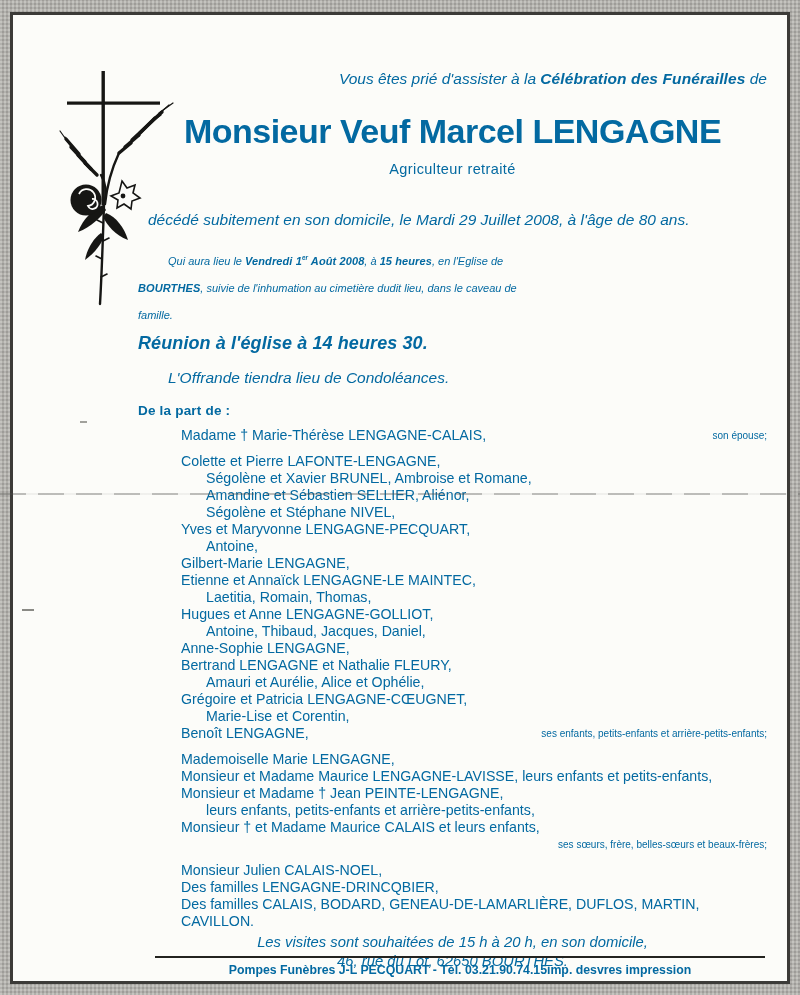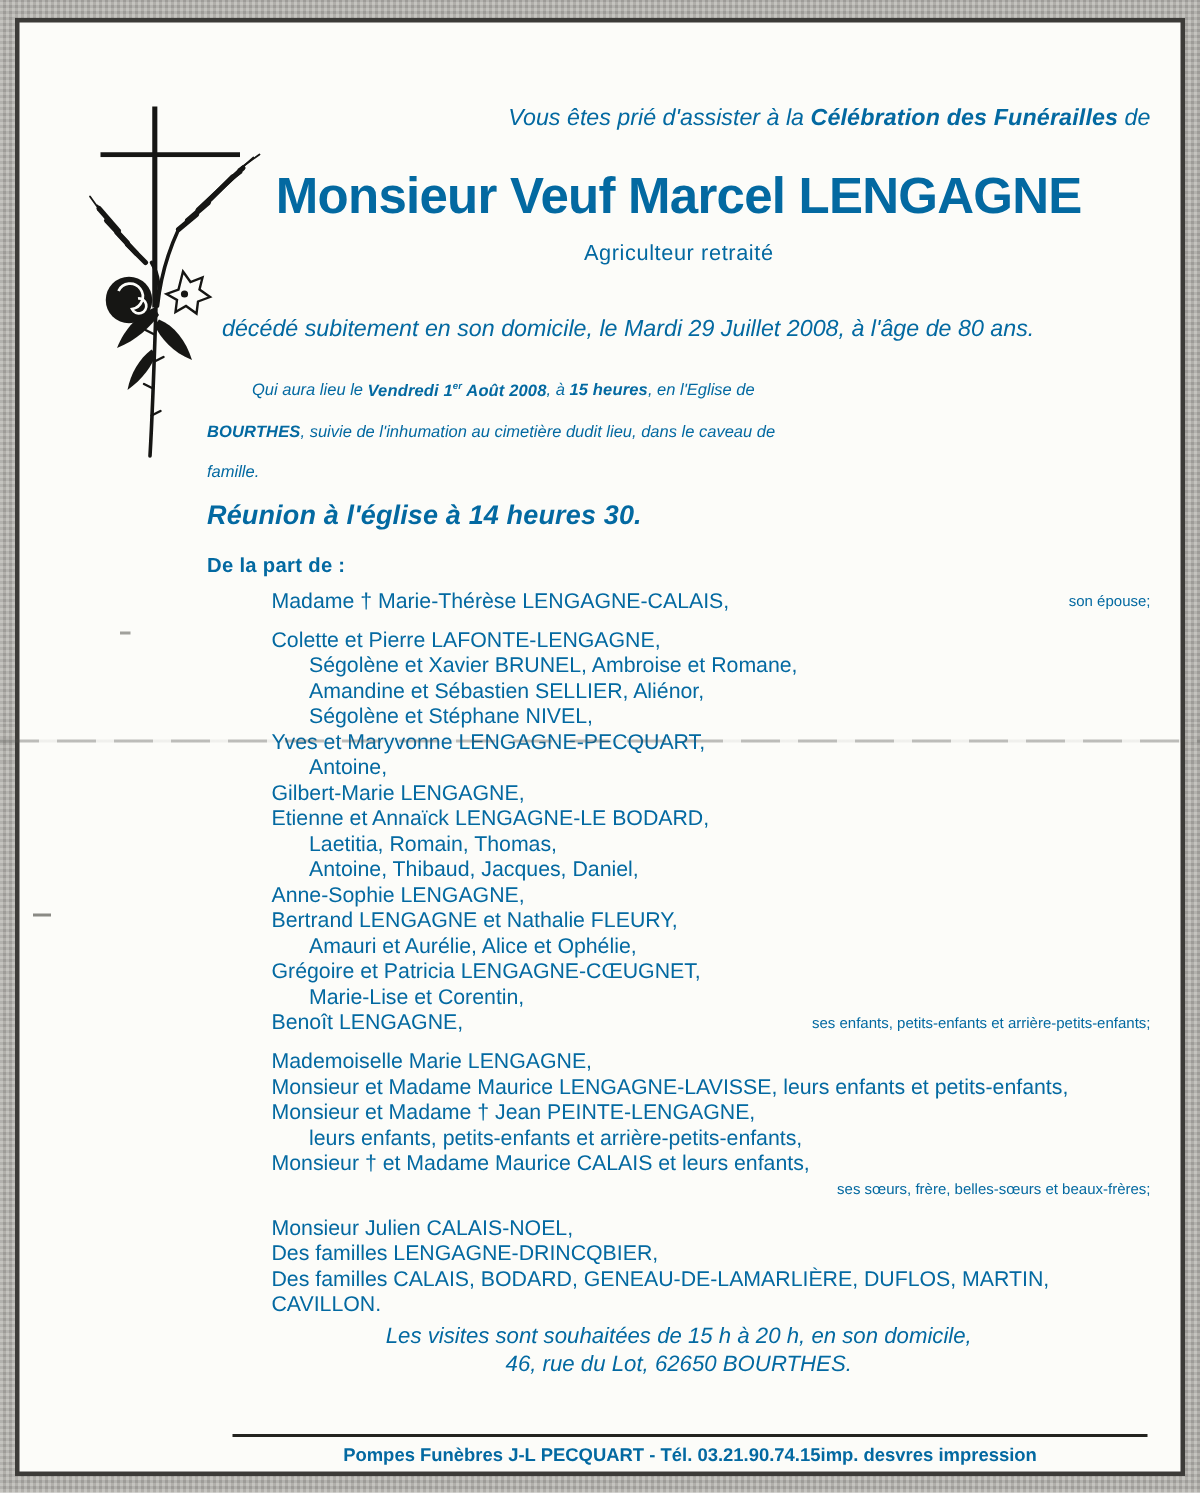--- a/index.html
+++ b/index.html
@@ -119,20 +119,21 @@
       <h1 class="title">Monsieur Veuf Marcel LENGAGNE</h1>
 
       <div class="occupation">Agriculteur retraité</div>
 
       <p class="p1">décédé subitement en son domicile, le Mardi 29 Juillet 2008, à l'âge de 80 ans.</p>
 
       <p class="p2"><span>Qui aura lieu le </span><b><span>Vendredi 1</span><sup>er</sup><span> Août 2008</span></b><span>, à </span><b>15 heures</b><span>, en l'Eglise de</span><br><span class="noindent"><b>BOURTHES</b><span>, suivie de l'inhumation au cimetière dudit lieu, dans le caveau de</span></span><br><span class="noindent">famille.</span></p>
 
       <div class="reunion">Réunion à l'église à 14 heures 30.</div>
 
+      <div class="offering">L'Offrande tiendra lieu de Condoléances.</div>
 
       <div class="family-heading">De la part de :</div>
 
       <div class="family-groups" id="family-groups">
           <div class="family-group">
             <div class="family-row">
               <span class="family-text">Madame † Marie-Thérèse LENGAGNE-CALAIS,</span>
               <span class="family-note">son épouse;</span>
             </div>
           </div>
@@ -152,24 +153,27 @@
             <div class="family-row">
               <span class="family-text">Yves et Maryvonne LENGAGNE-PECQUART,</span>
             </div>
             <div class="family-row indent">
               <span class="family-text">Antoine,</span>
             </div>
             <div class="family-row">
               <span class="family-text">Gilbert-Marie LENGAGNE,</span>
             </div>
             <div class="family-row">
-              <span class="family-text">Etienne et Annaïck LENGAGNE-LE BODARD,</span>
+              <span class="family-text">Etienne et Annaïck LENGAGNE-LE MAINTEC,</span>
             </div>
             <div class="family-row indent">
               <span class="family-text">Laetitia, Romain, Thomas,</span>
+            </div>
+            <div class="family-row">
+              <span class="family-text">Hugues et Anne LENGAGNE-GOLLIOT,</span>
             </div>
             <div class="family-row indent">
               <span class="family-text">Antoine, Thibaud, Jacques, Daniel,</span>
             </div>
             <div class="family-row">
               <span class="family-text">Anne-Sophie LENGAGNE,</span>
             </div>
             <div class="family-row">
               <span class="family-text">Bertrand LENGAGNE et Nathalie FLEURY,</span>
             </div>

